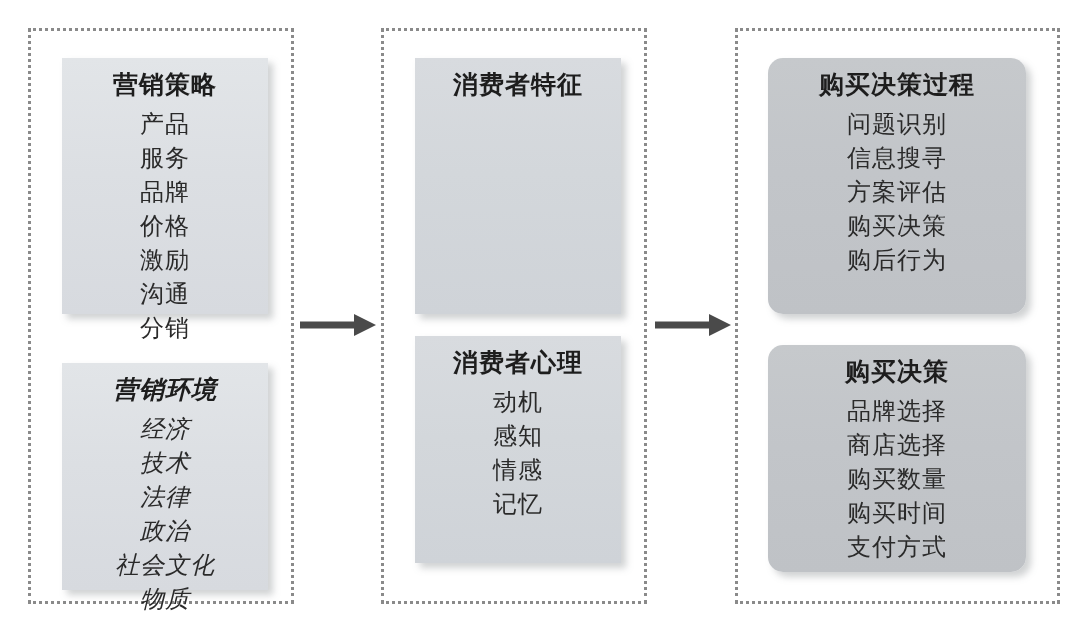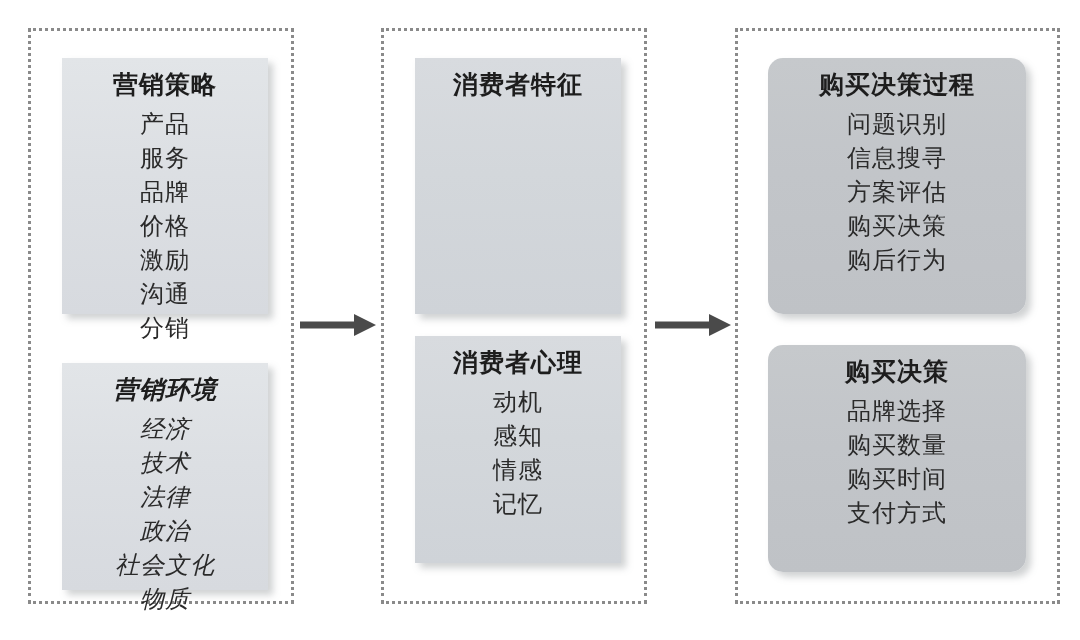--- a/index.html
+++ b/index.html
@@ -168,19 +168,20 @@
       <div class="card-item">方案评估</div>
       <div class="card-item">购买决策</div>
       <div class="card-item">购后行为</div>
     </div>
   </div>
 
   <div class="card tone-dark c3b">
     <div class="card-title">购买决策</div>
     <div class="card-items">
       <div class="card-item">品牌选择</div>
+      <div class="card-item">商店选择</div>
       <div class="card-item">购买数量</div>
       <div class="card-item">购买时间</div>
       <div class="card-item">支付方式</div>
     </div>
   </div>
 
 </div>
 
 </body></html>

